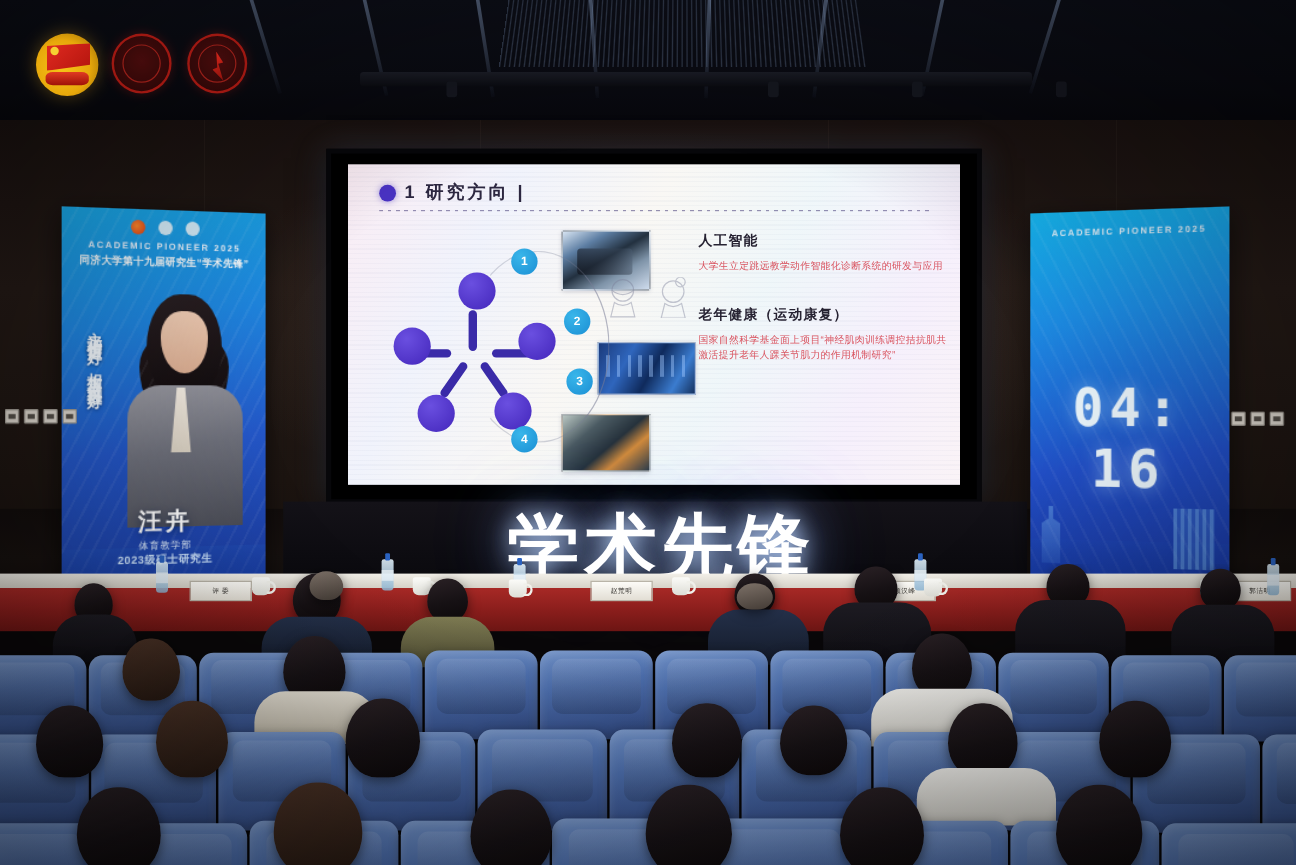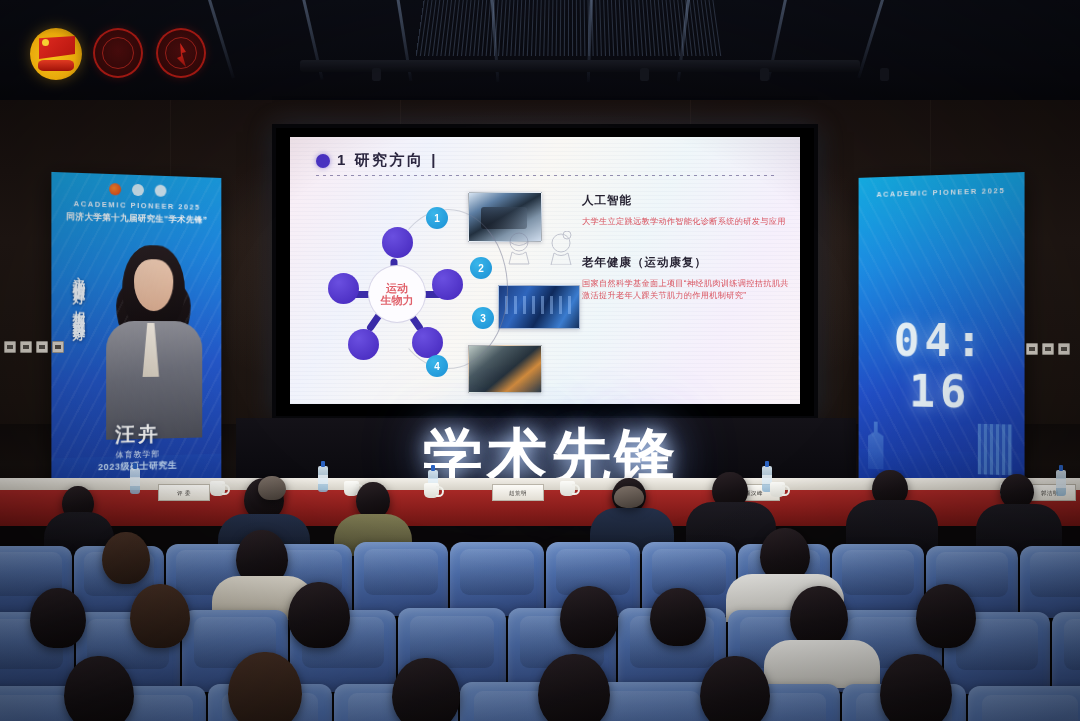--- a/index.html
+++ b/index.html
@@ -421,24 +421,20 @@
         <div class="mm-link" style="left:96px; top:92px; width:34px;"></div>
         <div class="mm-link" style="left:74px; top:100px; width:34px; transform:rotate(125deg);"></div>
         <div class="mm-link" style="left:88px; top:100px; width:34px; transform:rotate(55deg);"></div>
 
         <div class="mm-node" style="left:68px; top:28px;"></div>
         <div class="mm-node" style="left:14px; top:74px;"></div>
         <div class="mm-node" style="left:118px; top:70px;"></div>
         <div class="mm-node" style="left:34px; top:130px;"></div>
         <div class="mm-node" style="left:98px; top:128px;"></div>
 
-        <div class="mm-center">
-          <span>运动</span>
-          <span>生物力</span>
-        </div>
 
         <div class="mm-step" style="left:112px; top:8px;">1</div>
         <div class="mm-step" style="left:156px; top:58px;">2</div>
         <div class="mm-step" style="left:158px; top:108px;">3</div>
         <div class="mm-step" style="left:112px; top:156px;">4</div>
       </div>
 
       <div class="ph ph-1"></div>
       <div class="ph ph-2"></div>
       <div class="ph ph-3"></div>

